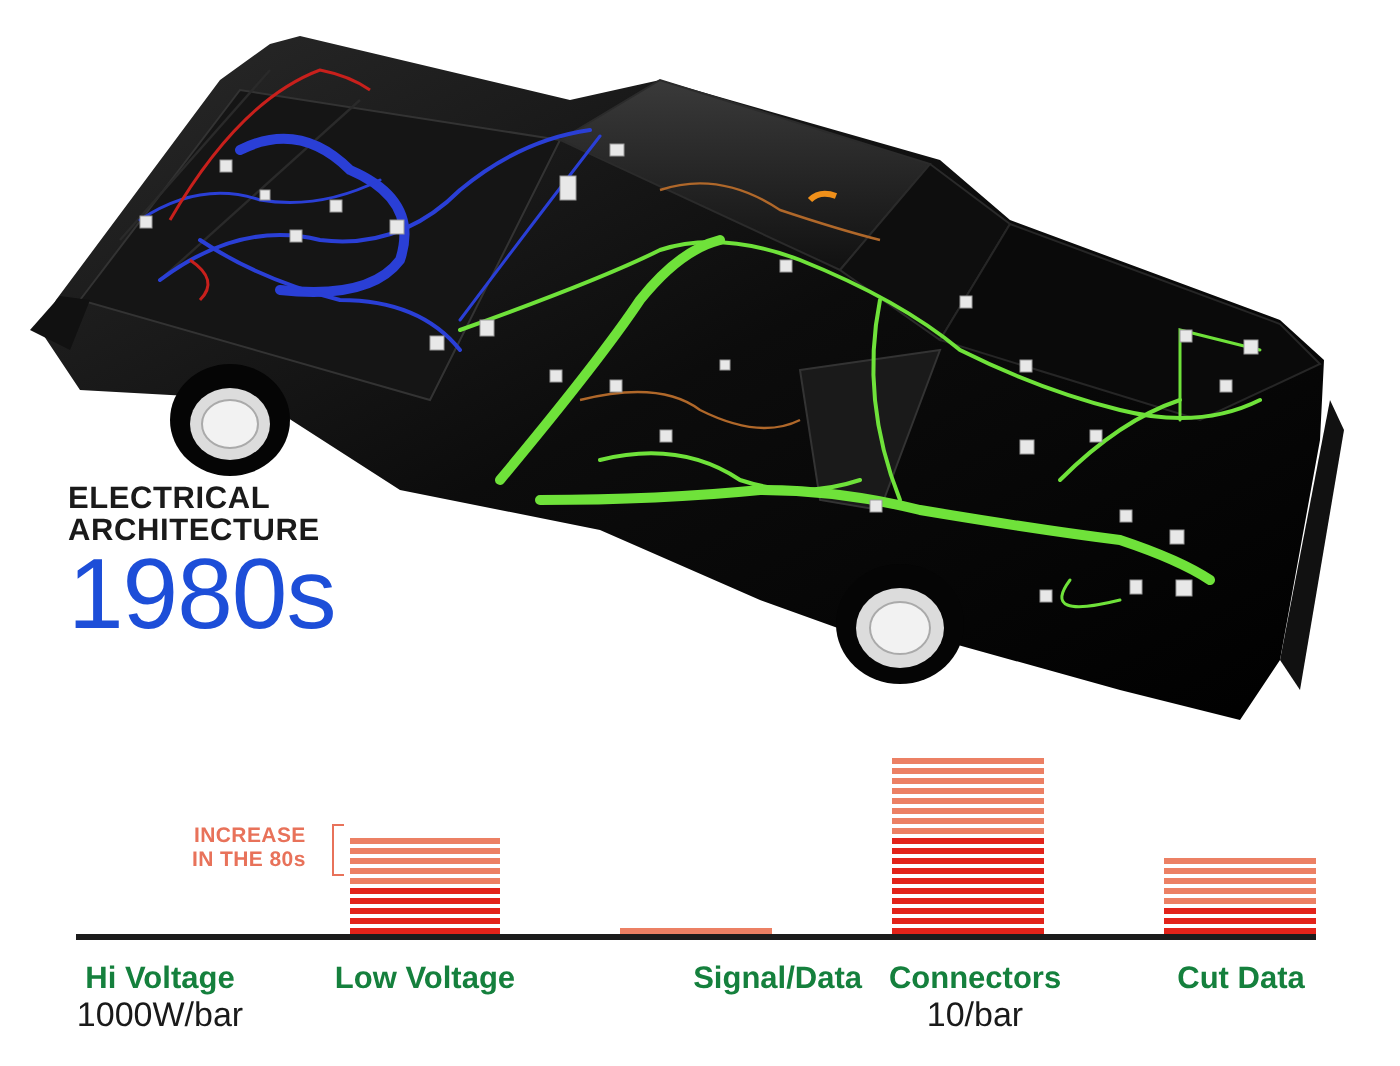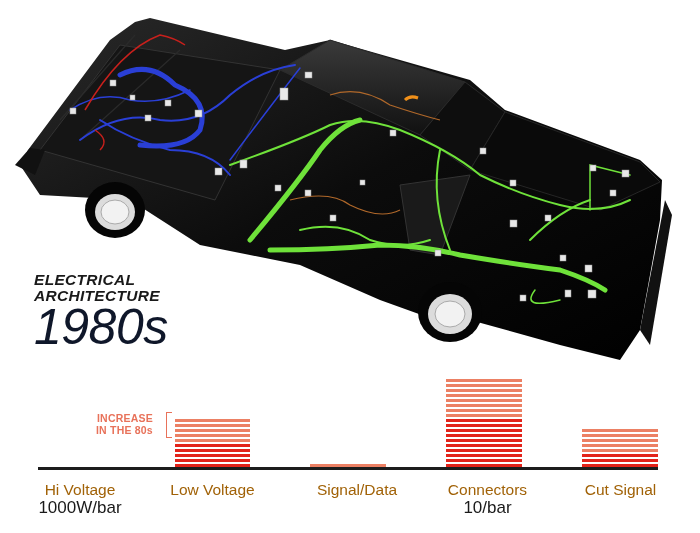--- a/index.html
+++ b/index.html
@@ -1,31 +1,31 @@
 <!DOCTYPE html>
 <html><head>
 <meta charset="utf-8">
 <style>
   html,body{margin:0;padding:0;background:#ffffff;}
   body{width:700px;height:533px;position:relative;overflow:hidden;font-family:"Liberation Sans","DejaVu Sans",sans-serif;color:#1a1a1a;}
   .car-wrap{position:absolute;left:0;top:0;width:700px;height:380px;}
   .car-wrap svg{position:absolute;left:0;top:0;}
-  .title-block{position:absolute;left:34px;top:272px;font-style:italic;}
+  .title-block{position:absolute;left:34px;top:242px;}
   .title-small{font-weight:700;font-size:15.5px;line-height:16px;letter-spacing:0.3px;color:#1a1a1a;}
-  .title-big{font-size:50px;line-height:50px;font-weight:400;letter-spacing:-0.5px;color:#0f172a;margin-top:-2px;}
+  .title-big{font-size:50px;line-height:50px;font-weight:400;letter-spacing:-0.5px;color:#1d4ed8;margin-top:-2px;}
   .chart{position:absolute;left:0;top:360px;width:656px;height:173px;}
   .baseline{position:absolute;left:38px;top:107px;width:620px;height:3px;background:#1c1c1c;}
   .bar{position:absolute;display:flex;flex-direction:column;justify-content:flex-end;}
   .line{height:3px;margin-top:2px;}
   .line.light{background:#ec8064;}
   .line.dark{background:#e2231a;}
   .annot{position:absolute;left:96px;top:52px;text-align:right;color:#e8725a;font-weight:700;font-size:10.5px;line-height:12px;letter-spacing:0.2px;}
   .bracket{position:absolute;left:166px;top:52px;width:5px;height:24px;border:1.5px solid #e8725a;border-right:none;}
   .label{position:absolute;top:120px;text-align:center;}
-  .label .name{font-weight:400;font-size:15.5px;line-height:19px;color:#a16207;}
+  .label .name{font-weight:700;font-size:15.5px;line-height:19px;color:#15803d;}
   .label .unit{font-size:17px;line-height:18px;color:#1a1a1a;}
 </style>
 </head>
 <body>
 
 <div class="car-wrap">
   <svg width="700" height="380" viewBox="0 0 700 380">
     <defs>
       <linearGradient id="body" x1="0" y1="0" x2="1" y2="1">
         <stop offset="0" stop-color="#2a2a2a"></stop>
@@ -185,23 +185,23 @@
 
   <div class="baseline"></div>
 
   <div class="label" style="left:30px;width:100px;">
     <div class="name">Hi Voltage</div>
     <div class="unit">1000W/bar</div>
   </div>
   <div class="label" style="left:150px;width:125px;">
     <div class="name">Low Voltage</div>
   </div>
-  <div class="label" style="left:283px;width:148px;">
+  <div class="label" style="left:283px;width:148px;text-align:right;">
     <div class="name">Signal/Data</div>
   </div>
   <div class="label" style="left:430px;width:115px;">
     <div class="name">Connectors</div>
     <div class="unit">10/bar</div>
   </div>
   <div class="label" style="left:568px;width:105px;">
-    <div class="name">Cut Signal</div>
+    <div class="name">Cut Data</div>
   </div>
 </div>
 
 </body></html>

